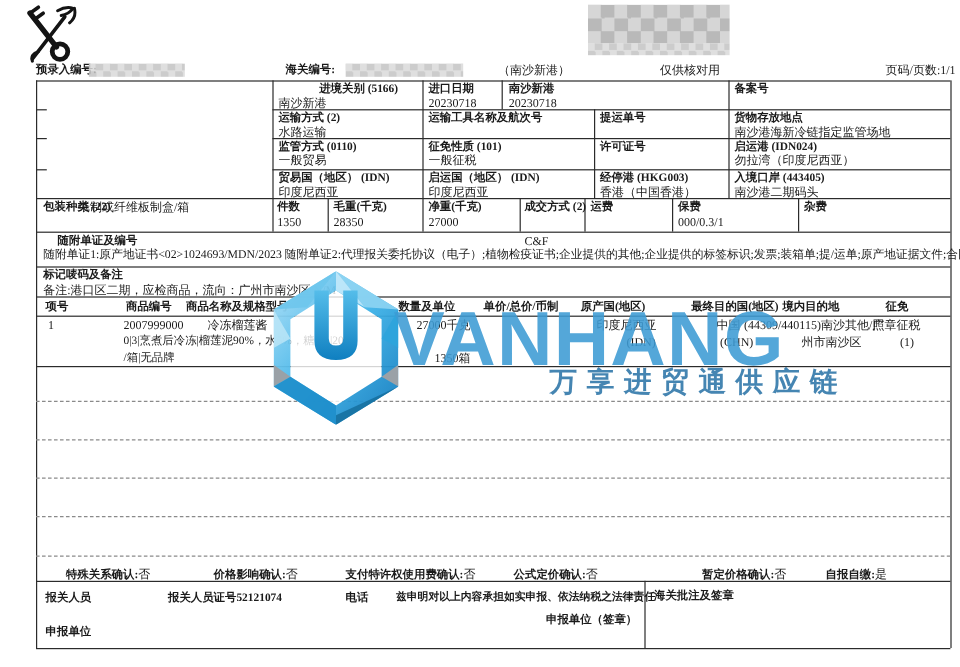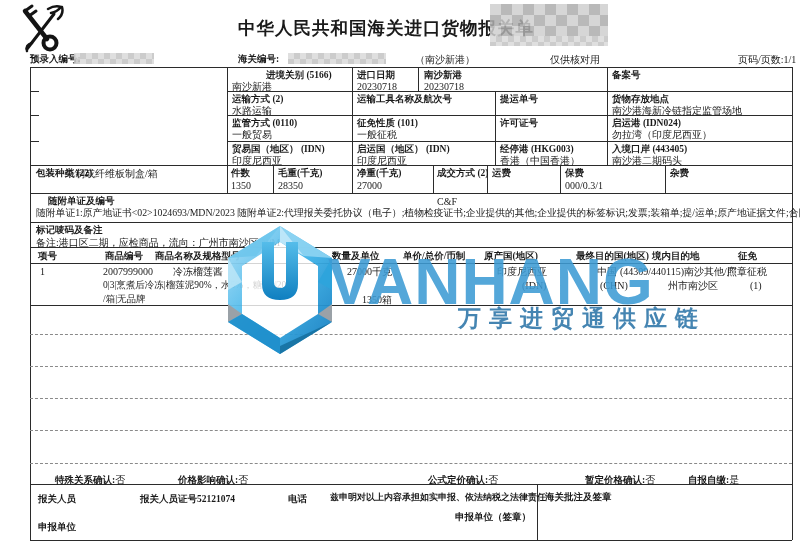--- a/index.html
+++ b/index.html
@@ -37,21 +37,20 @@
       <line x1="7" y1="7" x2="14" y2="2" stroke-width="3"></line>
       <line x1="11" y1="12" x2="18" y2="7" stroke-width="3"></line>
       <circle cx="32" cy="39" r="6.5" stroke-width="4"></circle>
       <line x1="9" y1="45" x2="36" y2="10" stroke-width="3"></line>
       <path d="M30 5 q7 -4 13 -2 q-4 5 -10 6" stroke-width="2.5"></path>
       <path d="M40 15 q6 -5 4 -12" stroke-width="2.5"></path>
       <path d="M14 39 q-7 2 -5 8" stroke-width="2.5"></path>
     </g>
   </svg>
 
-  <div class="t title" style="left:238px;top:18px;">中华人民共和国海关进口货物报关单</div>
   <div class="redact" style="left:490px;top:4px;width:118px;height:32px;"></div>
   <div class="redact small" style="left:490px;top:36px;width:118px;height:10px;"></div>
 
   <div class="t lbl" style="left:30px;top:54px;">预录入编号:</div>
   <div class="redact small" style="left:74px;top:53px;width:80px;height:11px;"></div>
   <div class="t lbl" style="left:238px;top:54px;">海关编号:</div>
   <div class="redact small" style="left:288px;top:53px;width:98px;height:11px;"></div>
   <div class="t val" style="left:415px;top:54px;">（南沙新港）</div>
   <div class="t val" style="left:550px;top:54px;">仅供核对用</div>
   <div class="t val" style="left:738px;top:54px;">页码/页数:1/1</div>
@@ -167,20 +166,21 @@
   <div class="t val z2" style="left:522px;top:280px;">(IDN)</div>
   <div class="t val z2" style="left:597px;top:266px;">中国</div>
   <div class="t val z2" style="left:600px;top:280px;">(CHN)</div>
   <div class="t val z2" style="left:620px;top:266px;">(44309/440115)南沙其他/广</div>
   <div class="t val z2" style="left:668px;top:280px;">州市南沙区</div>
   <div class="t val z2" style="left:727px;top:266px;">照章征税</div>
   <div class="t val z2" style="left:750px;top:280px;">(1)</div>
 
   <div class="t z2" style="left:55px;top:469px;"><span class="lbl">特殊关系确认:</span><span class="val">否</span></div>
   <div class="t z2" style="left:178px;top:469px;"><span class="lbl">价格影响确认:</span><span class="val">否</span></div>
+  <div class="t z2" style="left:288px;top:469px;"><span class="lbl">支付特许权使用费确认:</span><span class="val">否</span></div>
   <div class="t z2" style="left:428px;top:469px;"><span class="lbl">公式定价确认:</span><span class="val">否</span></div>
   <div class="t z2" style="left:585px;top:469px;"><span class="lbl">暂定价格确认:</span><span class="val">否</span></div>
   <div class="t z2" style="left:688px;top:469px;"><span class="lbl">自报自缴:</span><span class="val">是</span></div>
 
   <div class="t lbl z2" style="left:38px;top:494px;">报关人员</div>
   <div class="t lbl z2" style="left:140px;top:494px;">报关人员证号52121074</div>
   <div class="t lbl z2" style="left:288px;top:494px;">电话</div>
   <div class="t lbl z2" style="left:330px;top:492px;font-size:9px;">兹申明对以上内容承担如实申报、依法纳税之法律责任</div>
   <div class="t lbl z2" style="left:455px;top:512px;">申报单位（签章）</div>
   <div class="t lbl z2" style="left:545px;top:492px;">海关批注及签章</div>

